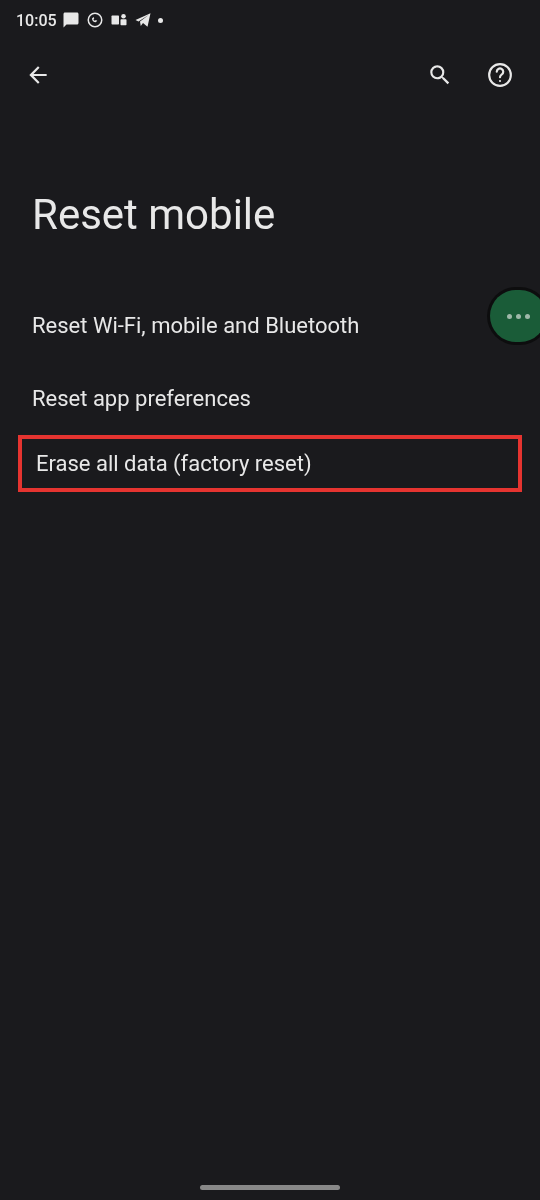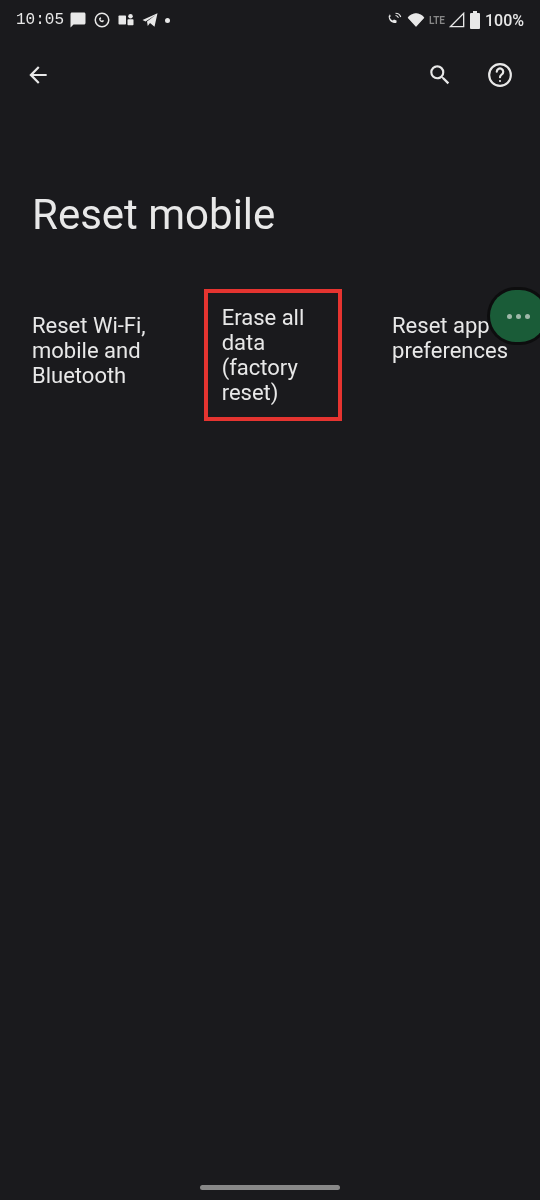--- a/index.html
+++ b/index.html
@@ -22,21 +22,20 @@
       justify-content: space-between;
       align-items: center;
       padding: 0 16px;
       font-size: 16px;
       font-weight: 500;
     }
     .status-left {
       display: flex;
       align-items: center;
       gap: 5px;
-      font-family: Liberation Mono, monospace;
     }
     .status-right {
       display: flex;
       align-items: center;
       gap: 4px;
     }
     .status-icons {
       display: flex;
       align-items: center;
       gap: 6px;
@@ -77,21 +76,21 @@
       cursor: pointer;
     }
     .page-title {
       font-size: 42px;
       font-weight: 400;
       padding: 80px 32px 50px 32px;
       color: #e8e8e8;
     }
     .option-list {
       display: flex;
-      flex-direction: row;
+      flex-direction: column;
     }
     .option-item {
       padding: 24px 32px;
       font-size: 22px;
       font-weight: 400;
       color: #e8e8e8;
       cursor: pointer;
     }
     .highlighted {
       border: 4px solid #e53430;
@@ -156,39 +155,20 @@
           <rect x="2" y="4" width="10" height="12" rx="1"></rect>
           <circle cx="18" cy="5" r="3"></circle>
           <rect x="14" y="9" width="8" height="8" rx="1"></rect>
         </svg>
       <svg width="18" height="18" viewBox="0 0 24 24" fill="#e8e8e8">
           <path d="M2 12l20-9-4 18-6-5-3 4-1-6 12-9-14 9z"></path>
         </svg>
       <span class="dot"></span>
     </div>
   </div>
-  <div class="status-right">
-    <svg width="18" height="18" viewBox="0 0 24 24" fill="#e8e8e8">
-        <path d="M6 2l2 5-2 2c1 3 3 5 6 6l2-2 5 2v3c0 1-1 2-2 2C9 20 4 15 4 7c0-1 1-2 2-2V2z" transform="scale(0.7) translate(3,3)"></path>
-        <path d="M14 3c3 0 6 2 7 5M14 6c2 0 3 1 4 3" stroke="#e8e8e8" stroke-width="1.5" fill="none"></path>
-      </svg>
-    <svg width="18" height="18" viewBox="0 0 24 24" fill="#e8e8e8">
-        <path d="M12 3C7 3 3 6 1 9l11 12L23 9c-2-3-6-6-11-6zm0 3c3 0 6 2 7 4l-7 8-7-8c1-2 4-4 7-4z" opacity="0.5"></path>
-        <path d="M12 3C7 3 3 6 1 9l11 12L23 9c-2-3-6-6-11-6z"></path>
-      </svg>
-    <span class="lte-text">LTE</span>
-    <svg width="16" height="16" viewBox="0 0 24 24" fill="none" stroke="#e8e8e8" stroke-width="2">
-        <path d="M2 22L22 2v20z"></path>
-      </svg>
-    <svg width="12" height="18" viewBox="0 0 12 18" fill="#e8e8e8">
-        <rect x="1" y="2" width="10" height="16" rx="1"></rect>
-        <rect x="4" y="0" width="4" height="2"></rect>
-      </svg>
-    <span>100%</span>
-  </div>
 </div>
 
 <div class="app-bar">
   <div class="back-btn">
     <svg width="26" height="26" viewBox="0 0 24 24" fill="#e8e8e8">
         <path d="M20 11H7.83l5.59-5.59L12 4l-8 8 8 8 1.41-1.41L7.83 13H20v-2z"></path>
       </svg>
   </div>
   <div class="app-bar-spacer"></div>
   <div class="icon-btn">
@@ -204,25 +184,25 @@
       </svg>
   </div>
 </div>
 
 <h1 class="page-title">Reset mobile</h1>
 
 <div class="option-list">
   <div class="option-item">
     <span>Reset Wi-Fi, mobile and Bluetooth</span>
   </div>
+  <div class="option-item">
+    <span>Reset app preferences</span>
+  </div>
   <div class="option-item highlighted">
     <span>Erase all data (factory reset)</span>
-  </div>
-  <div class="option-item">
-    <span>Reset app preferences</span>
   </div>
 </div>
 
 <div class="fab">
   <div class="fab-dots">
     <span></span>
       <span></span>
       <span></span>
   </div>
 </div>

